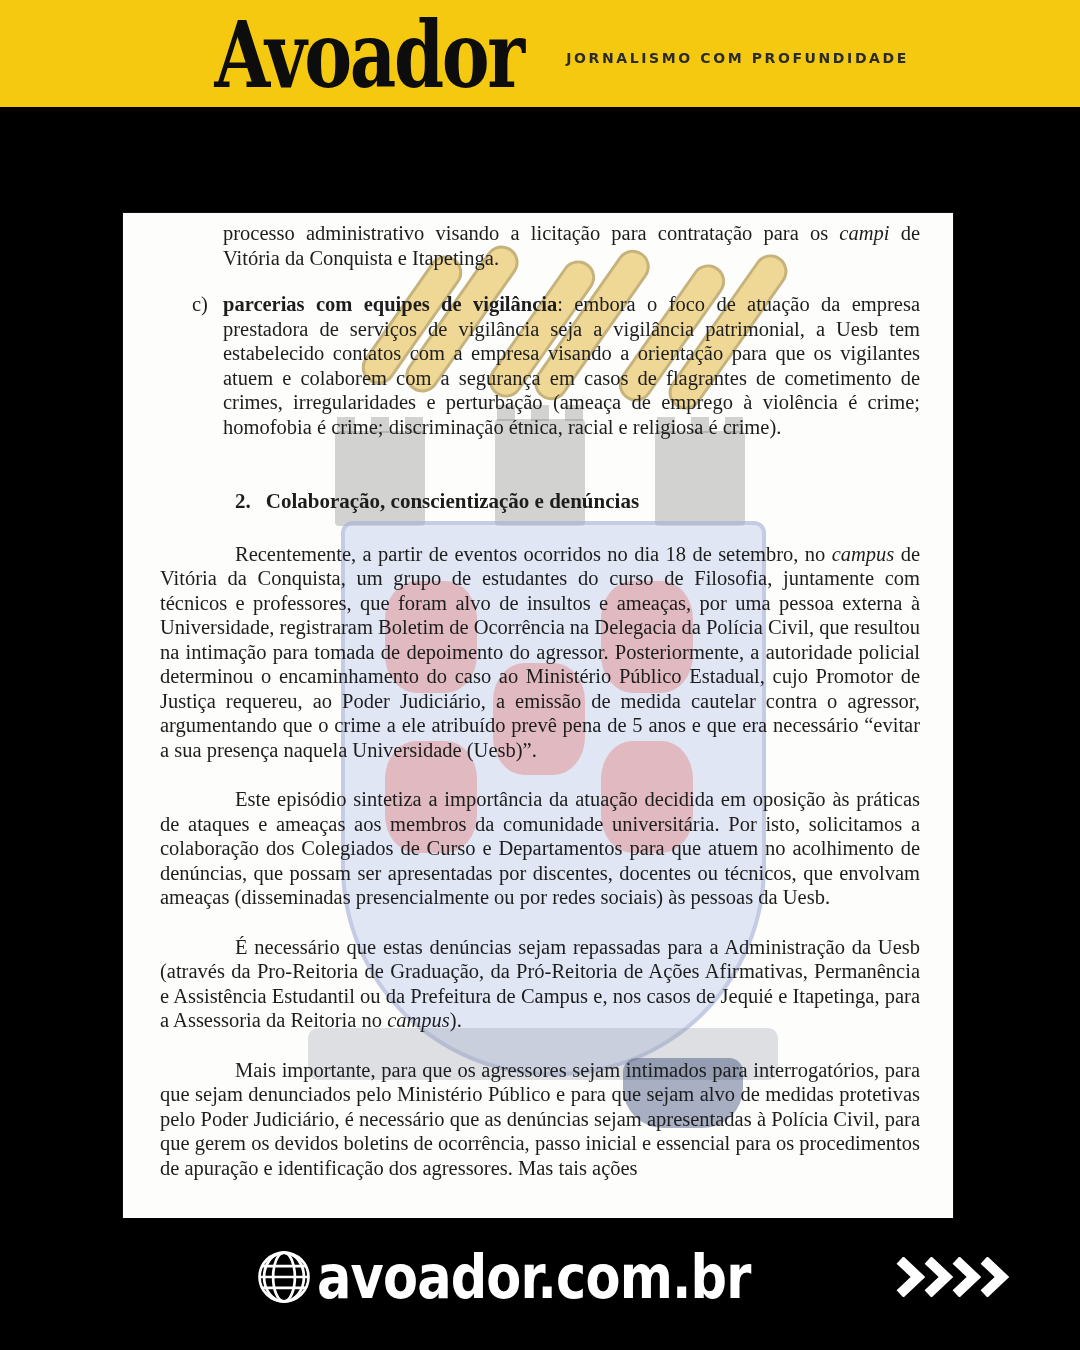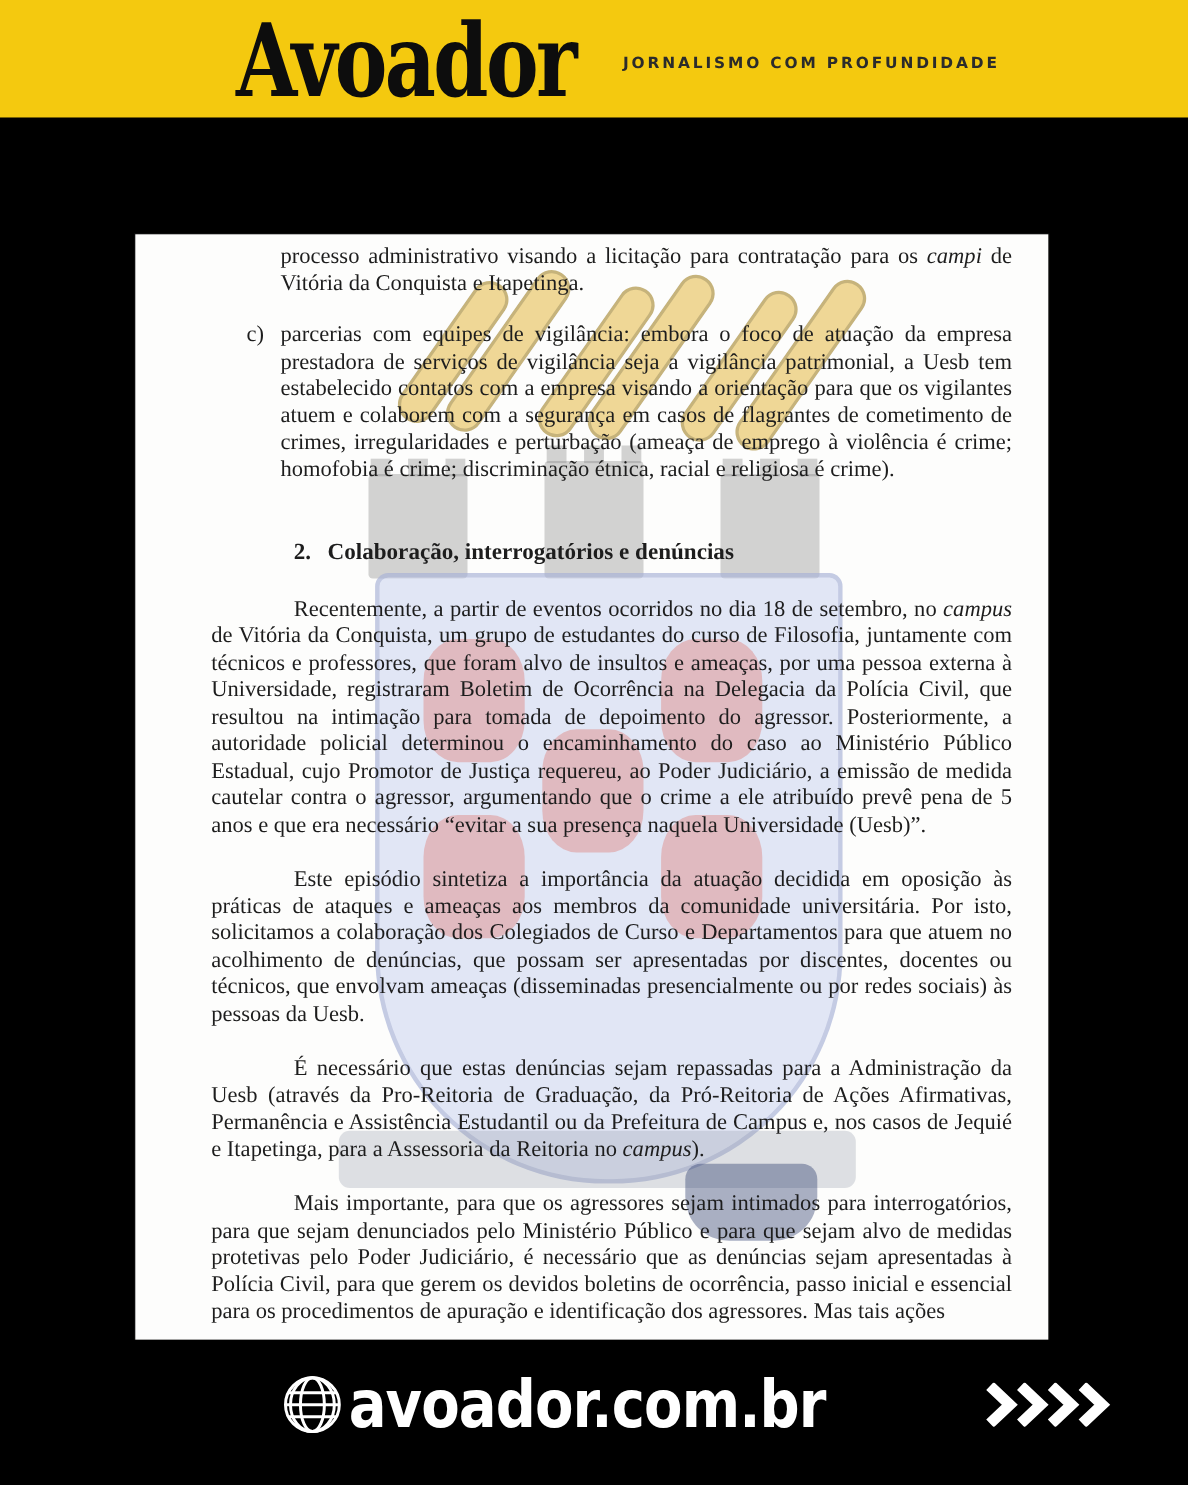--- a/index.html
+++ b/index.html
@@ -47,21 +47,20 @@
   .stage { position: relative; width: 1080px; height: 1111px; background: #000; }
   .page {
     position: absolute;
     left: 123px;
     top: 106px;
     width: 830px;
     height: 1005px;
     background: #fdfdfc;
     box-shadow: 0 0 0 1px rgba(255,255,255,0.06);
     overflow: hidden;
-    padding-left: 32px;
   }
 
   
   .watermark { position: absolute; inset: 0; z-index: 0; pointer-events: none; }
   .wm { position: absolute; }
   .wm-flame {
     width: 34px; background: rgba(226,178,48,0.50);
     border: 3px solid rgba(95,85,55,0.28);
     border-radius: 20px;
   }
@@ -84,21 +83,21 @@
     padding: 8px 33px 0 37px;
     font-family: "Liberation Serif", "DejaVu Serif", serif;
     font-size: 20.5px;
     line-height: 24.5px;
     color: #1d1d1d;
     text-align: justify;
   }
   .indent-block { margin-left: 63px; margin-bottom: 22px; }
   .list-item { position: relative; margin-left: 63px; margin-bottom: 50px; }
   .list-marker { position: absolute; left: -31px; top: 0; }
-  .list-text b { font-weight: 400; }
+  .list-text b { font-weight: 700; }
   .heading {
     font-size: 21px;
     font-weight: 700;
     margin-left: 75px;
     margin-bottom: 28px;
     text-align: left;
   }
   .h-num { margin-right: 15px; }
   .para { text-indent: 75px; margin-bottom: 25px; }
   i { font-style: italic; }
@@ -176,21 +175,21 @@
 
       <div class="content">
 
         <p class="indent-block"><span>processo administrativo visando a licitação para contratação para os </span><i>campi</i><span> de Vitória da Conquista e Itapetinga.</span></p>
 
         <div class="list-item">
           <span class="list-marker">c)</span>
           <p class="list-text"><b>parcerias com equipes de vigilância</b><span>: embora o foco de atuação da empresa prestadora de serviços de vigilância seja a vigilância patrimonial, a Uesb tem estabelecido contatos com a empresa visando a orientação para que os vigilantes atuem e colaborem com a segurança em casos de flagrantes de cometimento de crimes, irregularidades e perturbação (ameaça de emprego à violência é crime; homofobia é crime; discriminação étnica, racial e religiosa é crime).</span></p>
         </div>
 
-        <h2 class="heading"><span class="h-num">2.</span><span>Colaboração, interrogatórios e denúncias</span></h2>
+        <h2 class="heading"><span class="h-num">2.</span><span>Colaboração, conscientização e denúncias</span></h2>
 
         <p class="para"><span>Recentemente, a partir de eventos ocorridos no dia 18 de setembro, no </span><i>campus</i><span> de Vitória da Conquista, um grupo de estudantes do curso de Filosofia, juntamente com técnicos e professores, que foram alvo de insultos e ameaças, por uma pessoa externa à Universidade, registraram Boletim de Ocorrência na Delegacia da Polícia Civil, que resultou na intimação para tomada de depoimento do agressor. Posteriormente, a autoridade policial determinou o encaminhamento do caso ao Ministério Público Estadual, cujo Promotor de Justiça requereu, ao Poder Judiciário, a emissão de medida cautelar contra o agressor, argumentando que o crime a ele atribuído prevê pena de 5 anos e que era necessário “evitar a sua presença naquela Universidade (Uesb)”.</span></p>
 
         <p class="para">Este episódio sintetiza a importância da atuação decidida em oposição às práticas de ataques e ameaças aos membros da comunidade universitária. Por isto, solicitamos a colaboração dos Colegiados de Curso e Departamentos para que atuem no acolhimento de denúncias, que possam ser apresentadas por discentes, docentes ou técnicos, que envolvam ameaças (disseminadas presencialmente ou por redes sociais) às pessoas da Uesb.</p>
 
         <p class="para"><span>É necessário que estas denúncias sejam repassadas para a Administração da Uesb (através da Pro-Reitoria de Graduação, da Pró-Reitoria de Ações Afirmativas, Permanência e Assistência Estudantil ou da Prefeitura de Campus e, nos casos de Jequié e Itapetinga, para a Assessoria da Reitoria no </span><i>campus</i><span>).</span></p>
 
         <p class="para">Mais importante, para que os agressores sejam intimados para interrogatórios, para que sejam denunciados pelo Ministério Público e para que sejam alvo de medidas protetivas pelo Poder Judiciário, é necessário que as denúncias sejam apresentadas à Polícia Civil, para que gerem os devidos boletins de ocorrência, passo inicial e essencial para os procedimentos de apuração e identificação dos agressores. Mas tais ações</p>
 
       </div>

